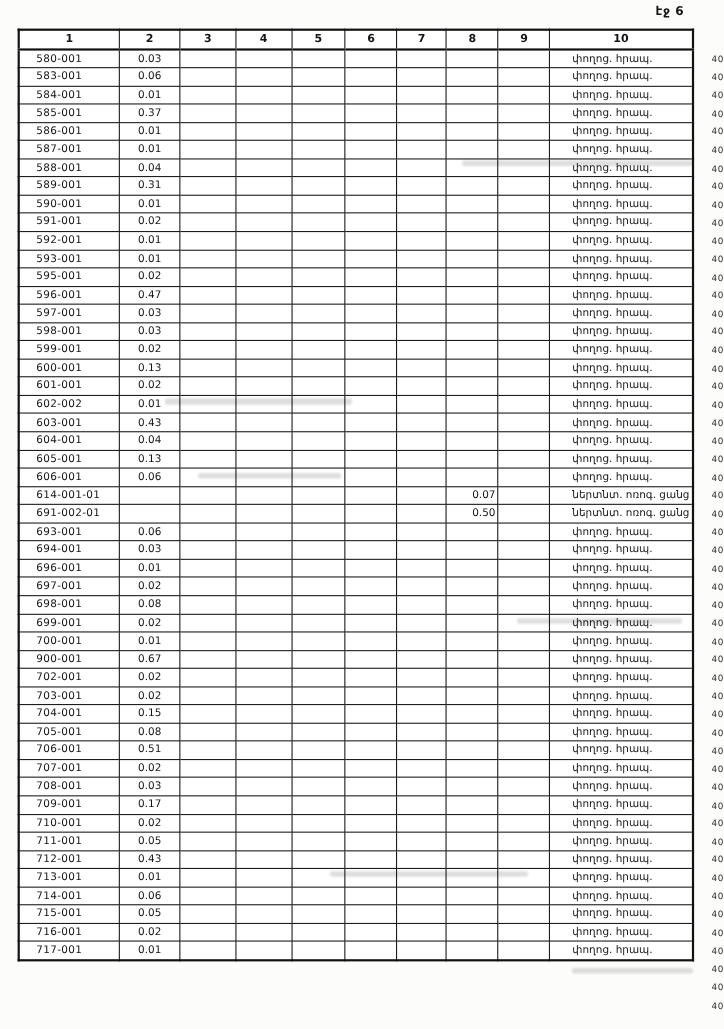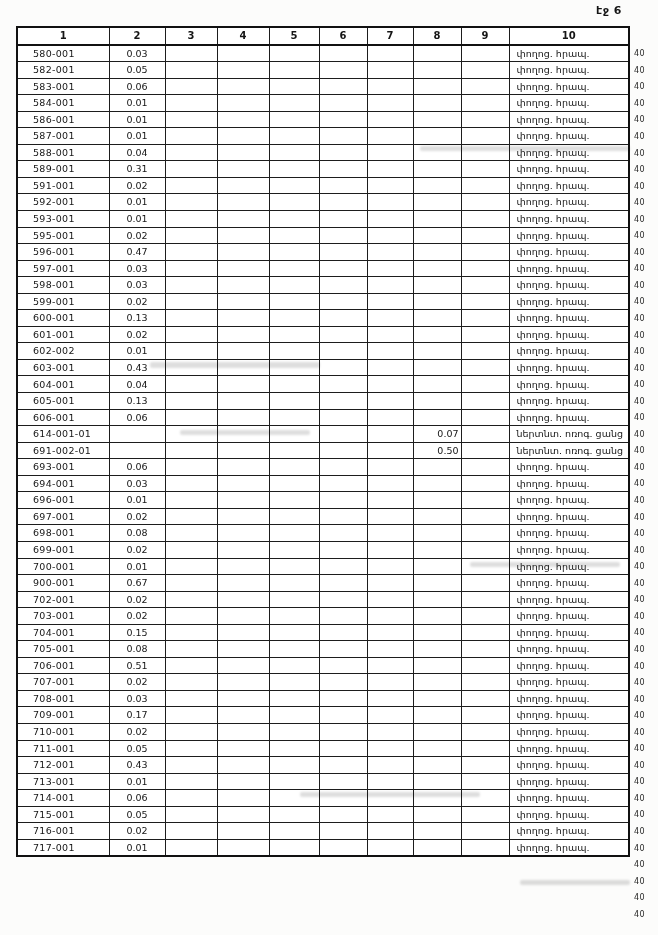--- a/index.html
+++ b/index.html
@@ -32,24 +32,24 @@
     overflow:hidden;
     vertical-align:middle;
   }
   table.doc th{
     font-size:10px;font-weight:bold;text-align:center;
     border-bottom:2px solid #111;
   }
   table.doc td:nth-child(1){text-align:left;padding-left:15px;letter-spacing:.3px;}
   table.doc td:nth-child(2){text-align:center;}
   table.doc td:nth-child(8){text-align:right;}
-  table.doc td:nth-child(10){text-align:left;padding-left:7px;}
+  table.doc td:nth-child(10){text-align:left;padding-left:20px;}
   .margin-col{
     display:flex;flex-direction:column;
-    padding-left:4px;
+    padding-left:16px;
   }
   .m-spacer{height:19.5px;}
   .m-note{
     height:16.55px;
     font-size:8px;
     color:#2a2a2a;
     display:flex;align-items:center;
     letter-spacing:.5px;
   }
   .artifact{
@@ -98,32 +98,20 @@
           <td></td>
           <td></td>
           <td></td>
           <td></td>
           <td></td>
           <td></td>
           <td></td>
           <td>փողոց. հրապ.</td>
         </tr>
         <tr>
-          <td>582-001</td>
-          <td>0.05</td>
-          <td></td>
-          <td></td>
-          <td></td>
-          <td></td>
-          <td></td>
-          <td></td>
-          <td></td>
-          <td>փողոց. հրապ.</td>
-        </tr>
-        <tr>
           <td>583-001</td>
           <td>0.06</td>
           <td></td>
           <td></td>
           <td></td>
           <td></td>
           <td></td>
           <td></td>
           <td></td>
           <td>փողոց. հրապ.</td>
@@ -134,20 +122,32 @@
           <td></td>
           <td></td>
           <td></td>
           <td></td>
           <td></td>
           <td></td>
           <td></td>
           <td>փողոց. հրապ.</td>
         </tr>
         <tr>
+          <td>585-001</td>
+          <td>0.37</td>
+          <td></td>
+          <td></td>
+          <td></td>
+          <td></td>
+          <td></td>
+          <td></td>
+          <td></td>
+          <td>փողոց. հրապ.</td>
+        </tr>
+        <tr>
           <td>586-001</td>
           <td>0.01</td>
           <td></td>
           <td></td>
           <td></td>
           <td></td>
           <td></td>
           <td></td>
           <td></td>
           <td>փողոց. հրապ.</td>
@@ -172,20 +172,32 @@
           <td></td>
           <td></td>
           <td></td>
           <td></td>
           <td></td>
           <td>փողոց. հրապ.</td>
         </tr>
         <tr>
           <td>589-001</td>
           <td>0.31</td>
+          <td></td>
+          <td></td>
+          <td></td>
+          <td></td>
+          <td></td>
+          <td></td>
+          <td></td>
+          <td>փողոց. հրապ.</td>
+        </tr>
+        <tr>
+          <td>590-001</td>
+          <td>0.01</td>
           <td></td>
           <td></td>
           <td></td>
           <td></td>
           <td></td>
           <td></td>
           <td></td>
           <td>փողոց. հրապ.</td>
         </tr>
         <tr>

